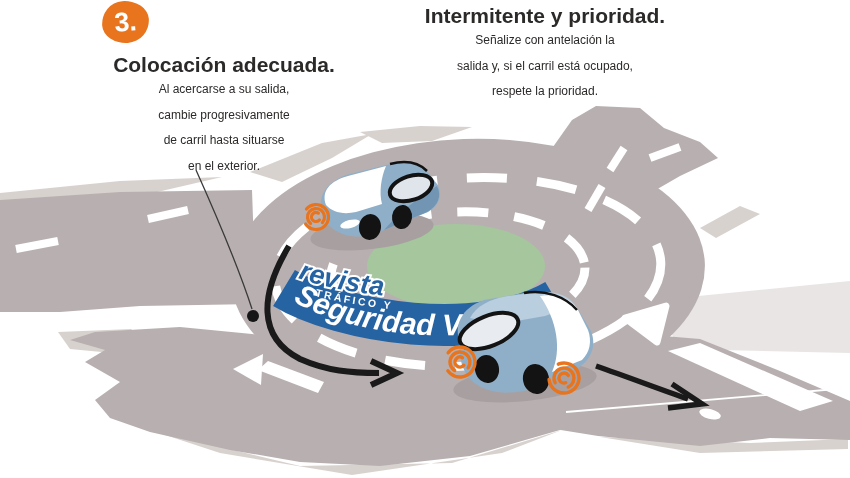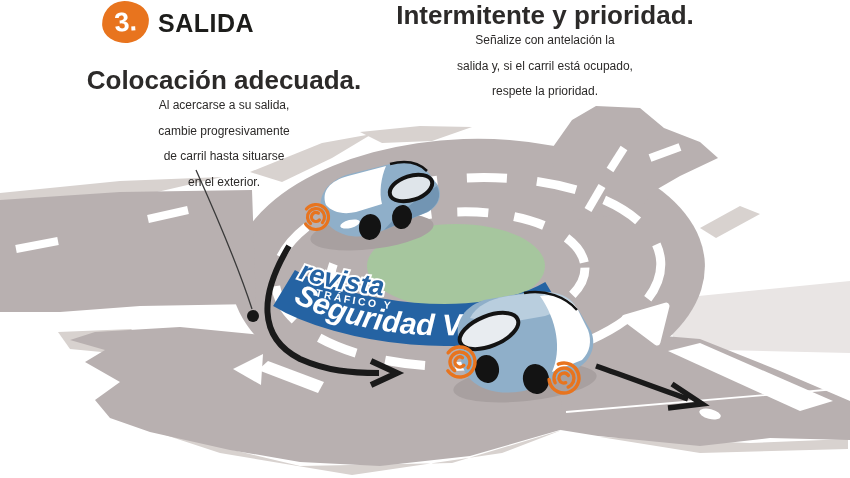--- a/index.html
+++ b/index.html
@@ -13,24 +13,24 @@
     background:#e8741e;border-radius:46% 54% 48% 52% / 55% 46% 54% 45%;
     color:#fff;font-weight:bold;font-size:27px;
     display:flex;align-items:center;justify-content:center;
     transform:rotate(-4deg);
   }
   .title-salida{
     position:absolute;left:158px;top:9px;font-size:25px;font-weight:800;
     letter-spacing:.5px;color:#1d1d1b;
   }
   .callout{position:absolute;text-align:center;color:#2c2a29;}
-  .callout .c-title{font-weight:bold;font-size:26px;line-height:25px;}
+  .callout .c-title{font-weight:bold;font-size:21px;line-height:25px;}
   .callout .c-body{font-size:12px;line-height:25.5px;white-space:pre-line;}
   .callout-top{left:372px;top:3px;width:346px;}
-  .callout-left{left:68px;top:68px;width:312px;}
+  .callout-left{left:68px;top:52px;width:312px;}
 </style>
 </head>
 <body>
 
 <div class="stage">
 
   <svg width="850" height="478" viewBox="0 0 850 478">
     <defs>
       <path id="bp-revista" d="M298,278 C330,290 380,297 440,300" fill="none"></path>
       <path id="bp-trafico" d="M315,296 C350,305 390,310 430,312" fill="none"></path>
@@ -143,21 +143,20 @@
 
     <g stroke="#1a1a1a" fill="none">
       <path d="M596,366 C628,377 659,389 688,399" stroke-width="5.5"></path>
       <path d="M672,384 L702,404 L668,408" stroke-width="5.5"></path>
     </g>
   </svg>
 
   <div class="badge">
     <span>3.</span>
   </div>
-  <div class="title-salida">SALIDA</div>
 
   <div class="callout callout-top">
     <div class="c-title">Intermitente y prioridad.</div>
     <div class="c-body">Señalize con antelación la
 salida y, si el carril está ocupado,
 respete la prioridad.</div>
   </div>
 
   <div class="callout callout-left">
     <div class="c-title">Colocación adecuada.</div>

